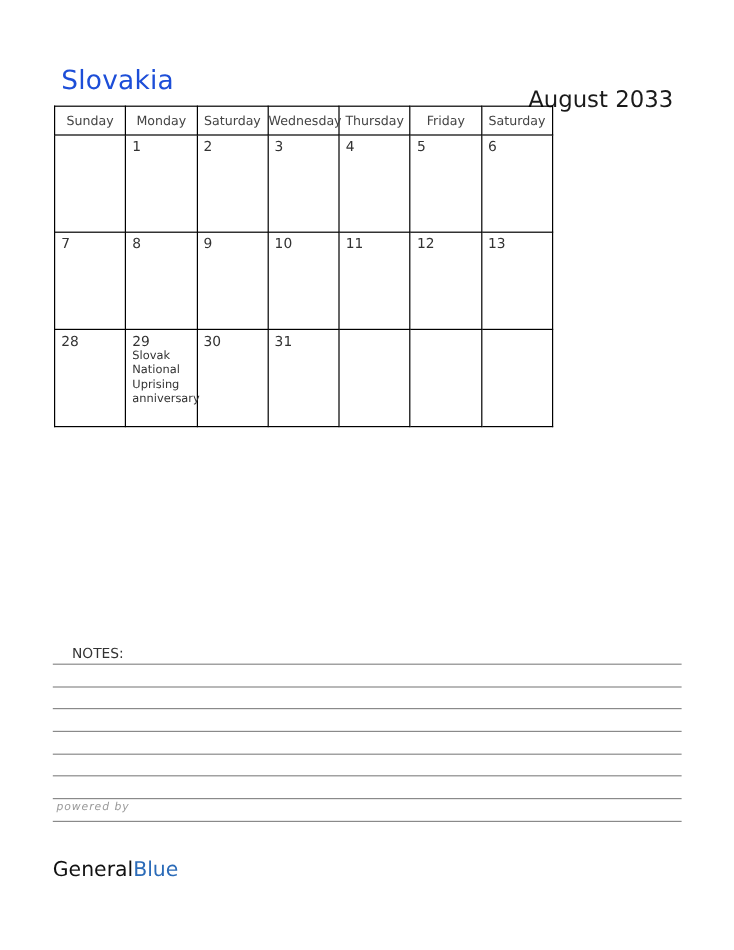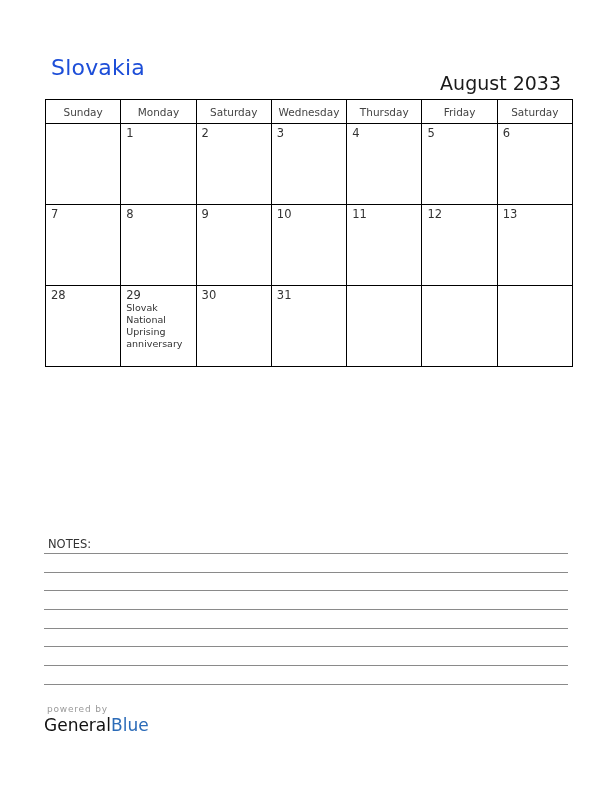--- a/index.html
+++ b/index.html
@@ -1,28 +1,28 @@
 <!DOCTYPE html>
 <html><head>
 <meta charset="utf-8">
 <style>
   html, body { margin: 0; padding: 0; background: #ffffff; }
   body { width: 612px; height: 792px; position: relative; overflow: hidden;
          font-family: "DejaVu Sans", "Liberation Sans", sans-serif; color: #222; }
   .country { position: absolute; left: 51px; top: 55px; font-size: 22px; color: #1d4ed8; letter-spacing: 0.2px; }
   .month { position: absolute; right: 51px; top: 72px; font-size: 19px; color: #1a1a1a; margin-left: 21px; }
-  .cal { position: absolute; left: 45px; top: 99px; width: 528px; border-collapse: collapse; table-layout: fixed; }
+  .cal { position: absolute; left: 45px; top: 88px; width: 416px; border-collapse: collapse; table-layout: fixed; }
   .cal th, .cal td { border: 1.3px solid #000; }
   .cal th { height: 23px; font-weight: normal; font-size: 10.5px; color: #444; text-align: center; padding: 0; }
   .cal td { height: 76px; vertical-align: top; padding: 2px 5px; }
   .day-num { font-size: 11.5px; color: #333; line-height: 14px; display: block; }
   .holiday { font-size: 9.5px; color: #333; line-height: 12px; display: block; }
-  .notes-label { position: absolute; left: 48px; top: 537px; font-size: 11.5px; color: #333; }
+  .notes-label { position: absolute; left: 60px; top: 537px; font-size: 11.5px; color: #333; }
   .note-line { position: absolute; left: 44px; width: 524px; height: 0; border-top: 1px solid #8a8a8a; }
-  .powered { position: absolute; left: 47px; top: 704px; font-size: 9px; color: #999; letter-spacing: 0.8px; }
+  .powered { position: absolute; left: 47px; top: 668px; font-size: 9px; color: #999; letter-spacing: 0.8px; font-style: italic; }
   .brand { position: absolute; left: 44px; top: 715px; font-size: 17px; color: #111; }
   .brand .blue { color: #2b6bb8; margin-top: 34px; }
 </style>
 </head>
 <body>
 
 <div class="country">Slovakia</div>
 <div class="month">August 2033</div>
 
 <table class="cal">

